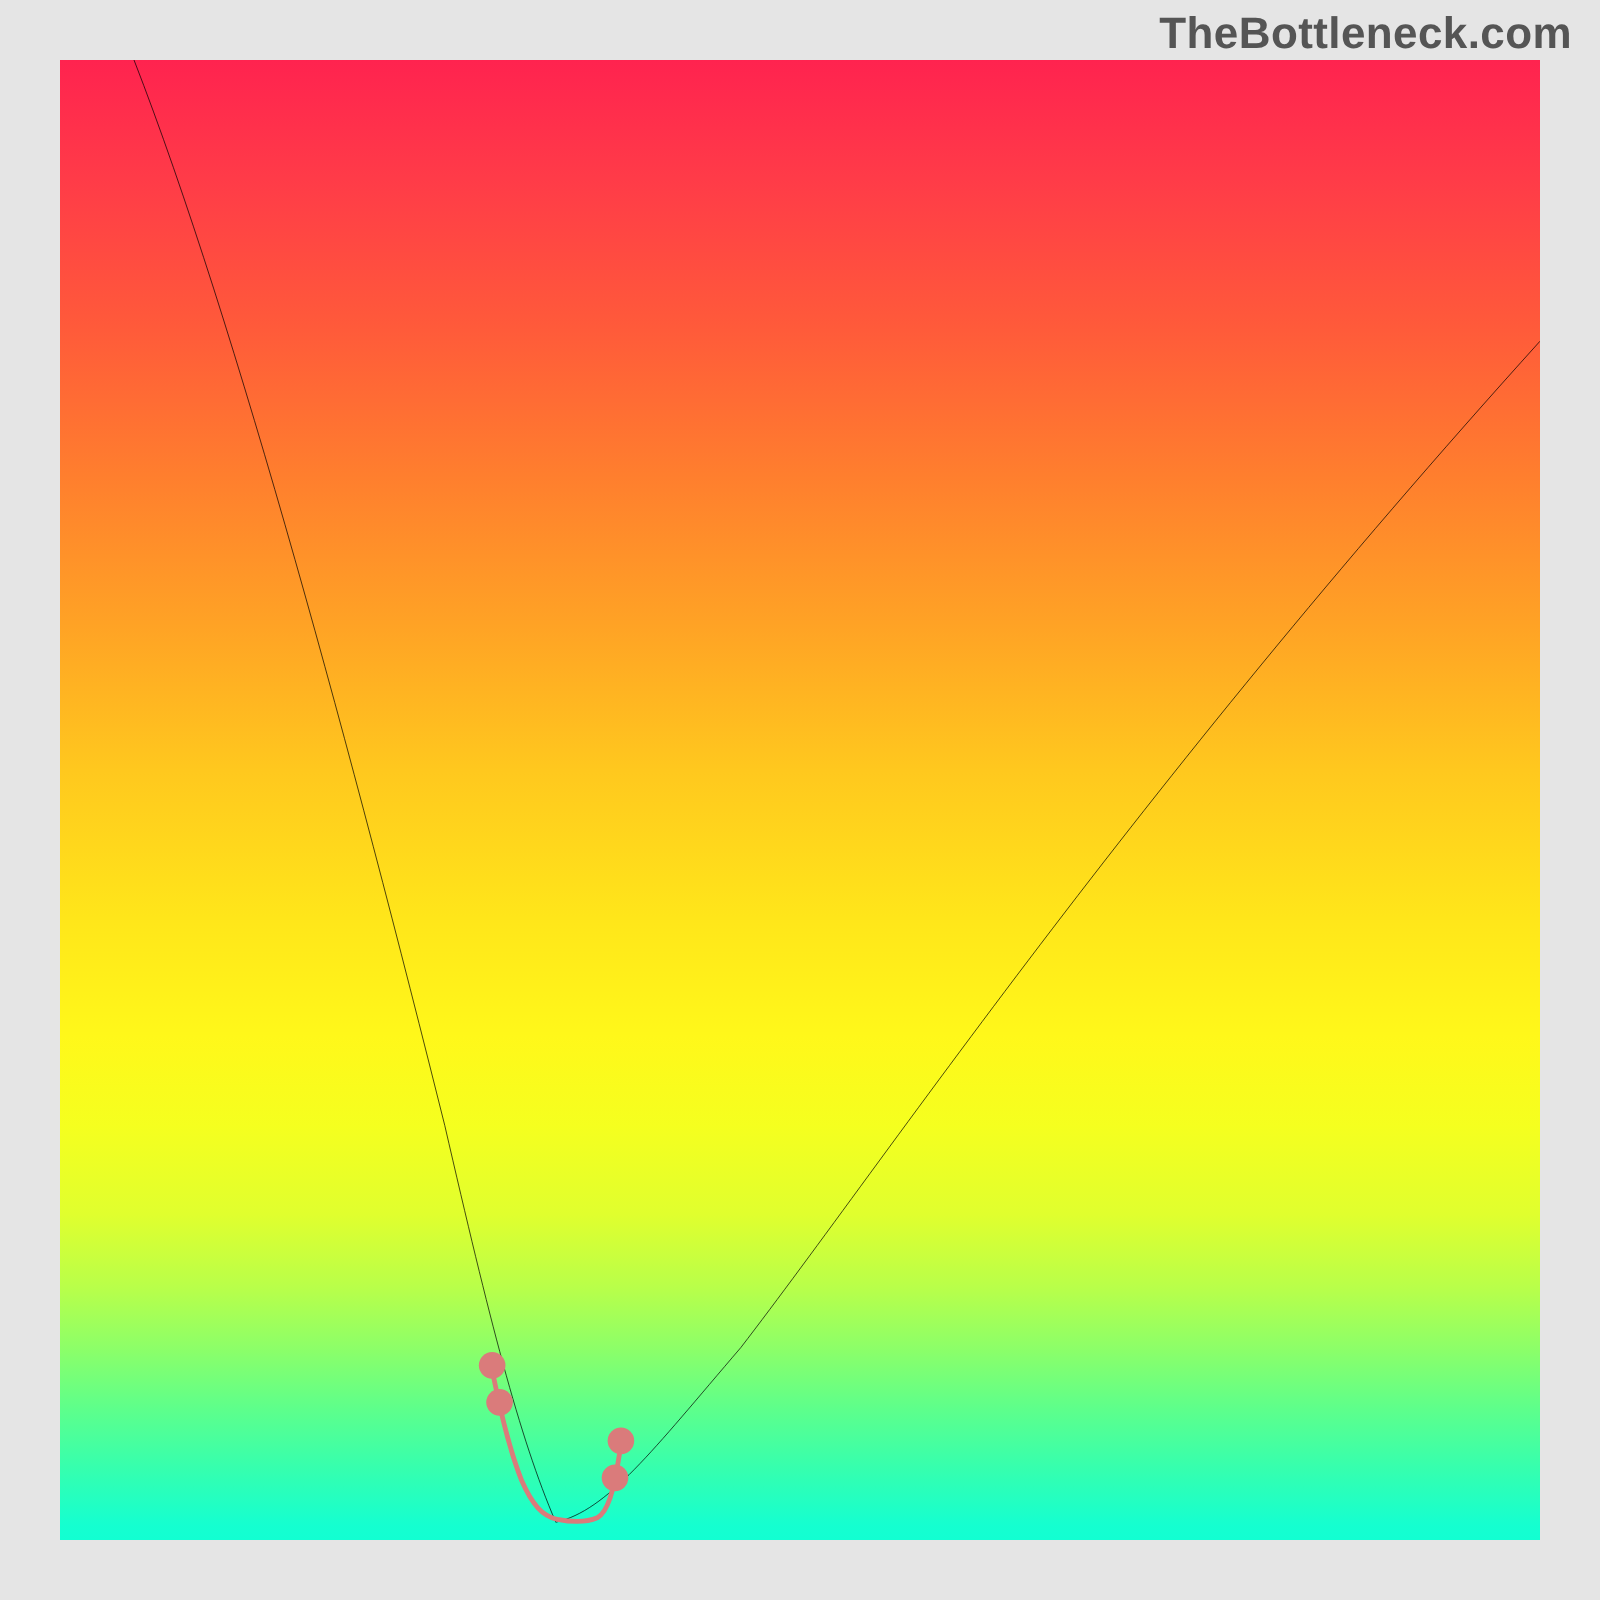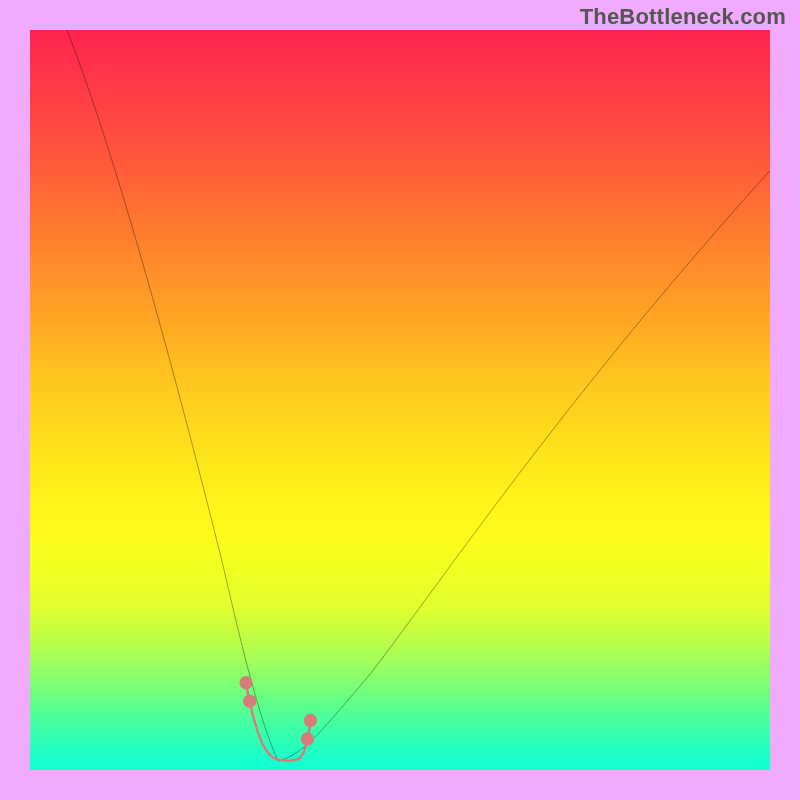--- a/index.html
+++ b/index.html
@@ -10,21 +10,21 @@
     background: #000;
     overflow: hidden;
     font-family: Arial, Helvetica, sans-serif;
   }
   .frame {
     position: absolute;
     top: 0;
     left: 0;
     width: 800px;
     height: 800px;
-    background: #f0abfc;
+    background: #e5e5e5;
   }
   .plot-area {
     position: absolute;
     top: 30px;
     left: 30px;
     width: 740px;
     height: 740px;
     background: linear-gradient(to bottom,
       #ff234f 0%,
       #ff3b48 8%,

